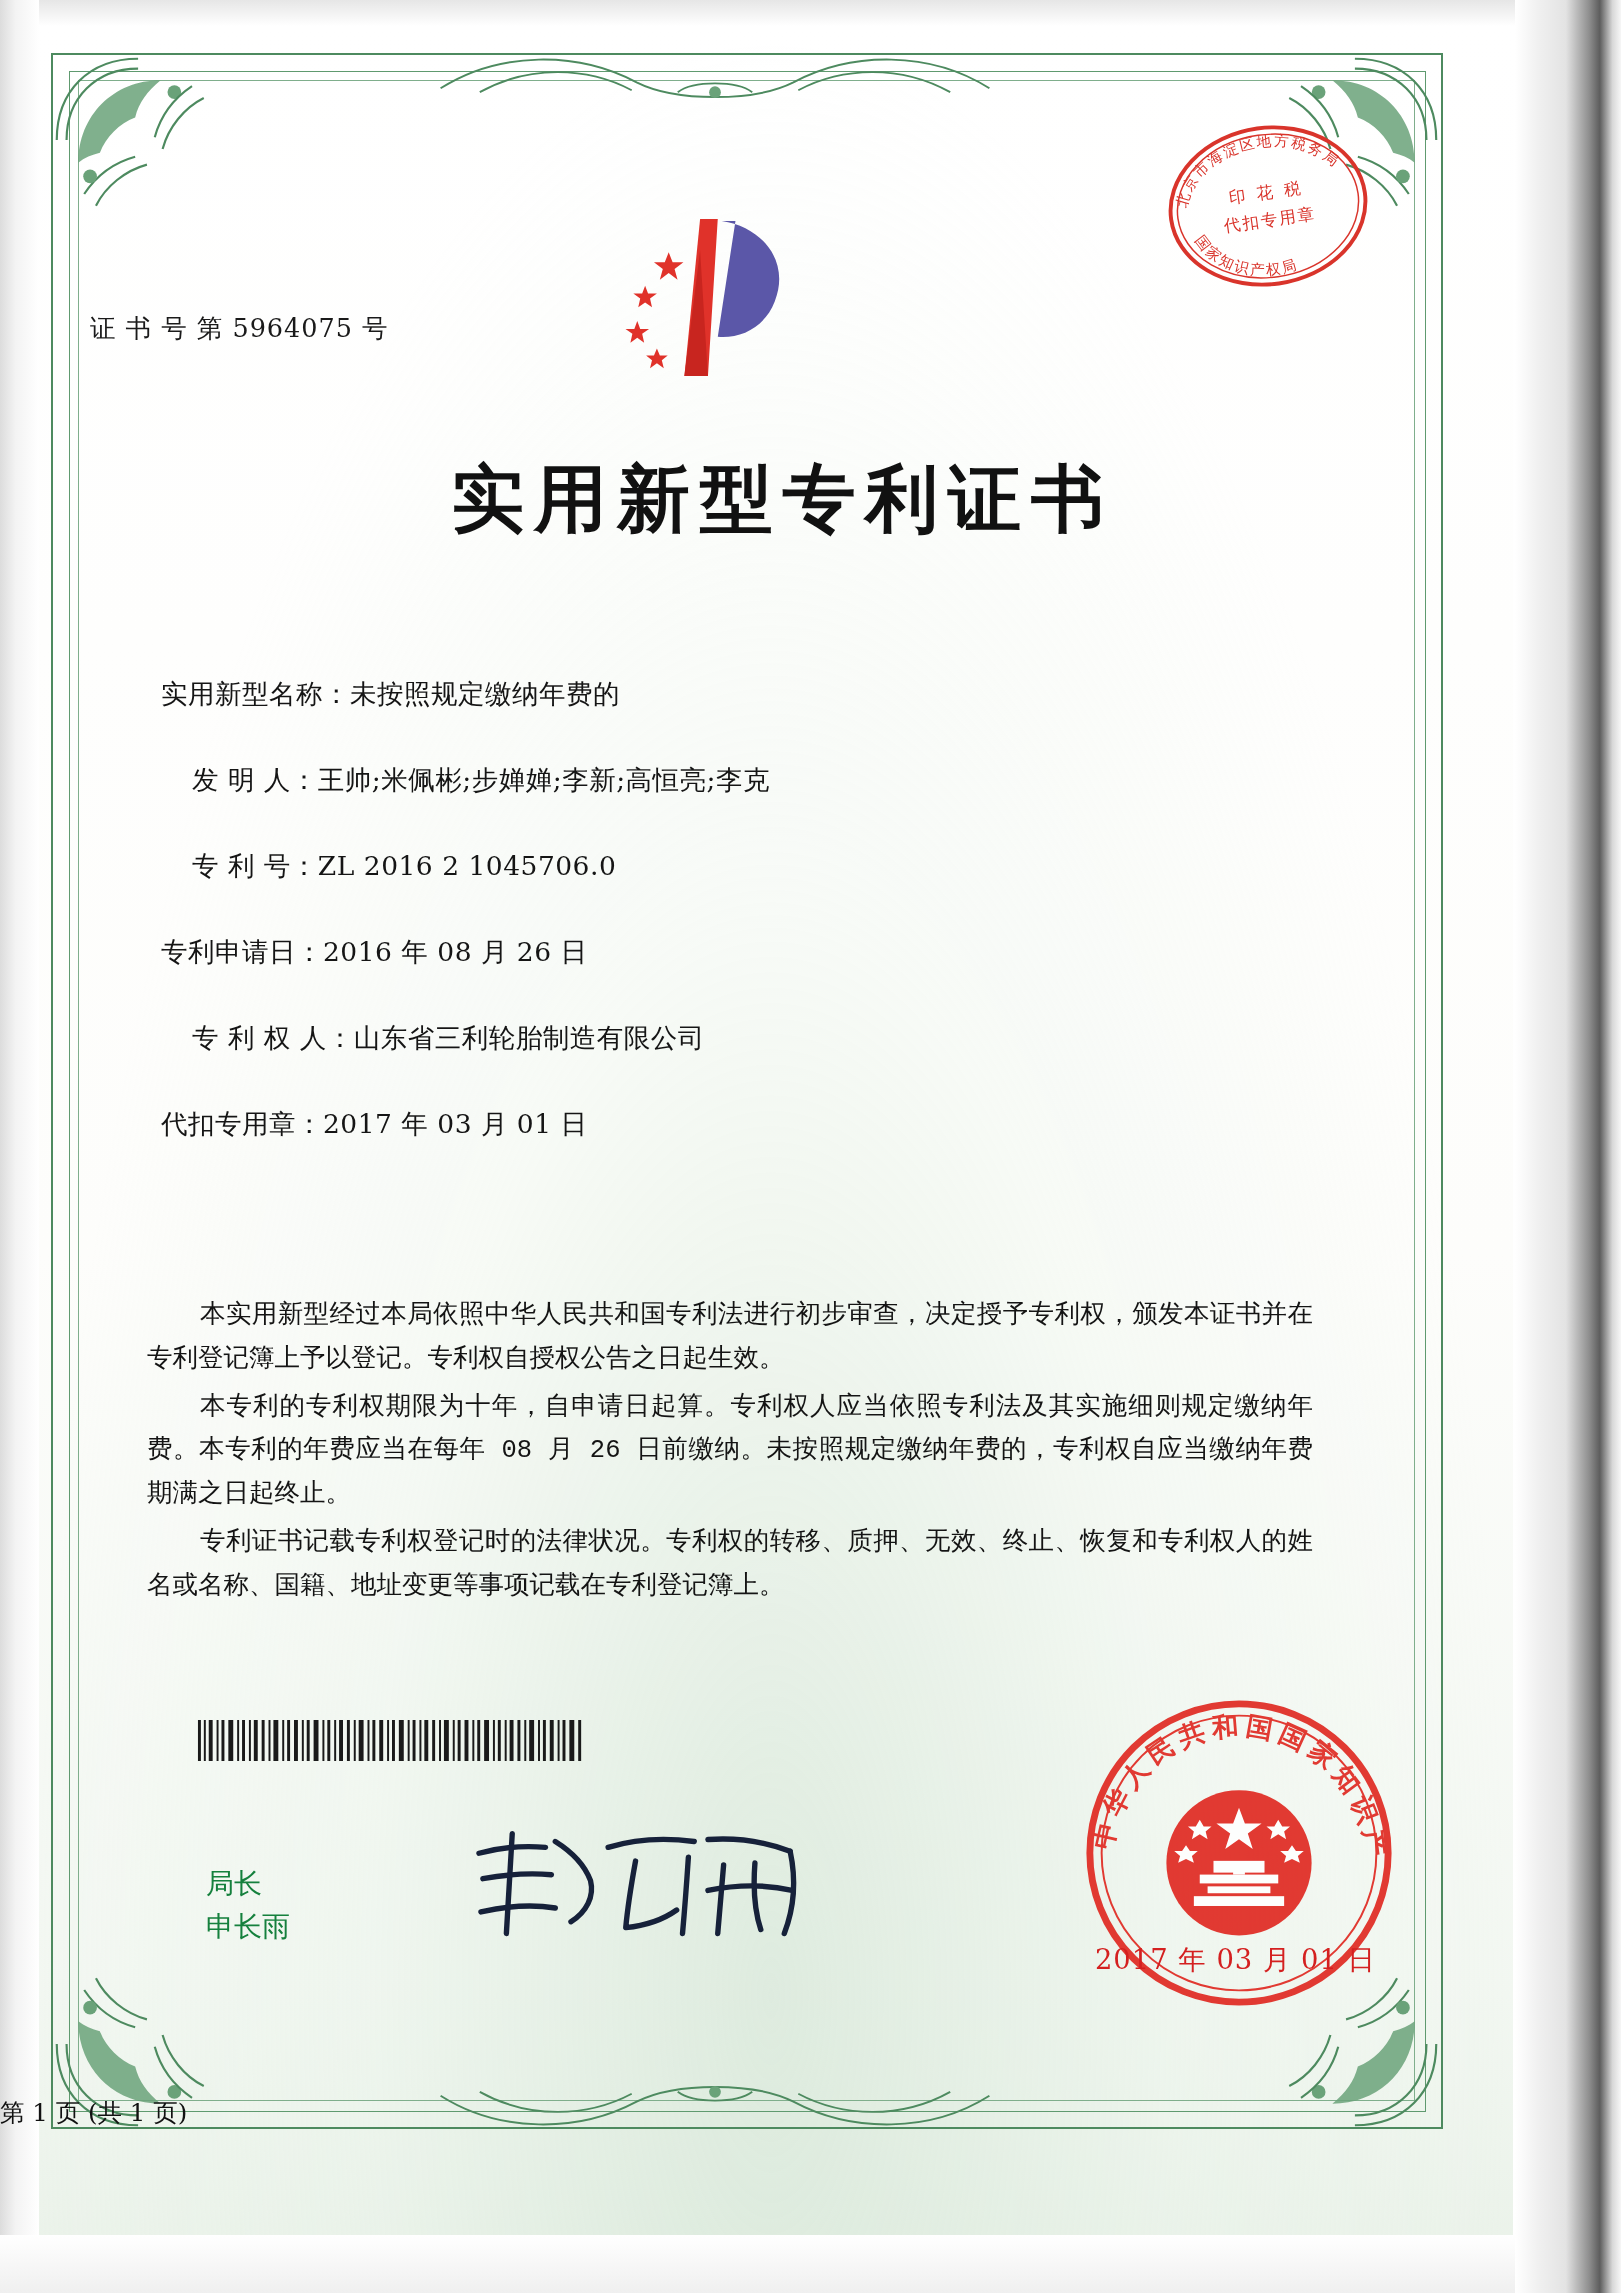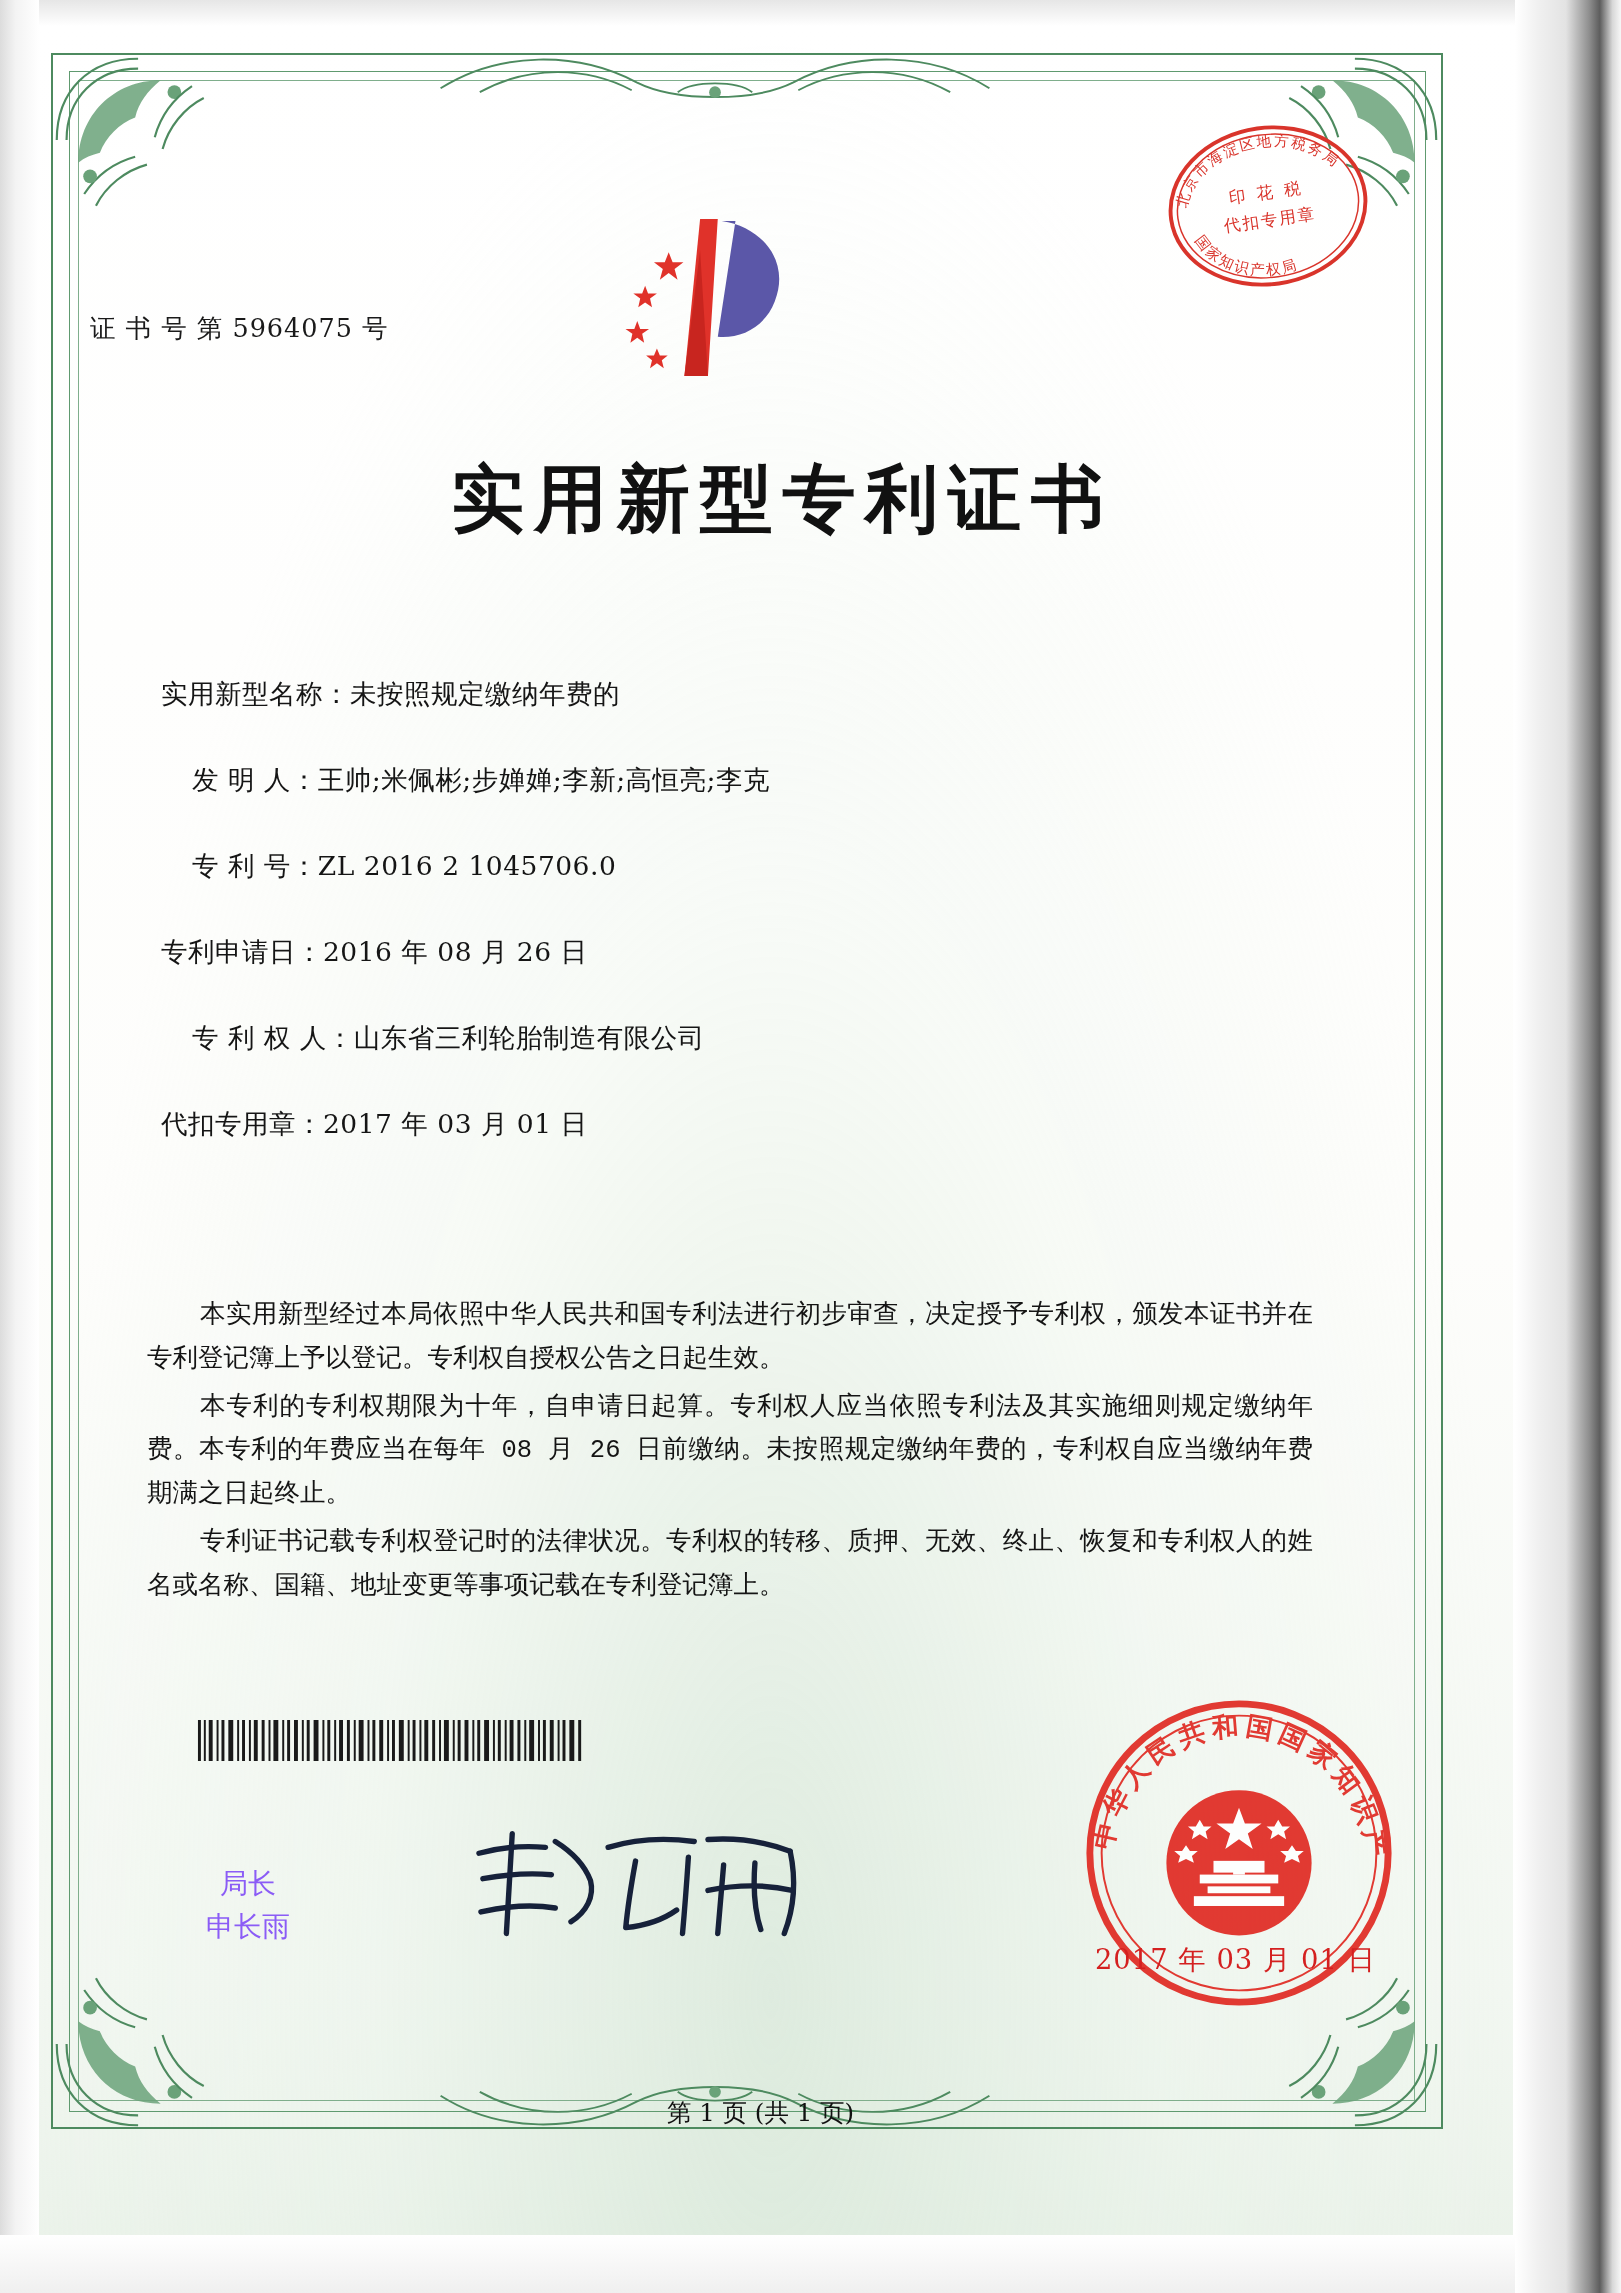--- a/index.html
+++ b/index.html
@@ -148,24 +148,23 @@
     position: absolute;
     left: 196px; top: 1720px;
     width: 392px; height: 41px;
   }
 
   
   .sig-block {
     position: absolute;
     left: 206px; top: 1862px;
     font-size: 28px;
-    color: #8b5cf6;
+    color: #15803d;
     line-height: 1.55;
     font-family: Liberation Sans, sans-serif;
-    text-align: center;
   }
   .sig-hand {
     position: absolute;
     left: 461px; top: 1818px;
     width: 353px; height: 137px;
   }
 
   
   .seal {
     position: absolute;
@@ -178,21 +177,21 @@
     font-size: 27.4px;
     color: #d42020;
     letter-spacing: 1px;
     font-family: "DejaVu Serif", serif;
   }
 
   
   .footer {
     position: absolute;
     left: 0; right: 100px; bottom: 165px;
-    text-align: center;
+    text-align: left;
     font-size: 24.5px;
     color: #111;
     font-family: "DejaVu Serif", serif;
   }
 </style>
 </head>
 <body>
 
 <div id="scan">
   <div class="paper-tint"></div>

